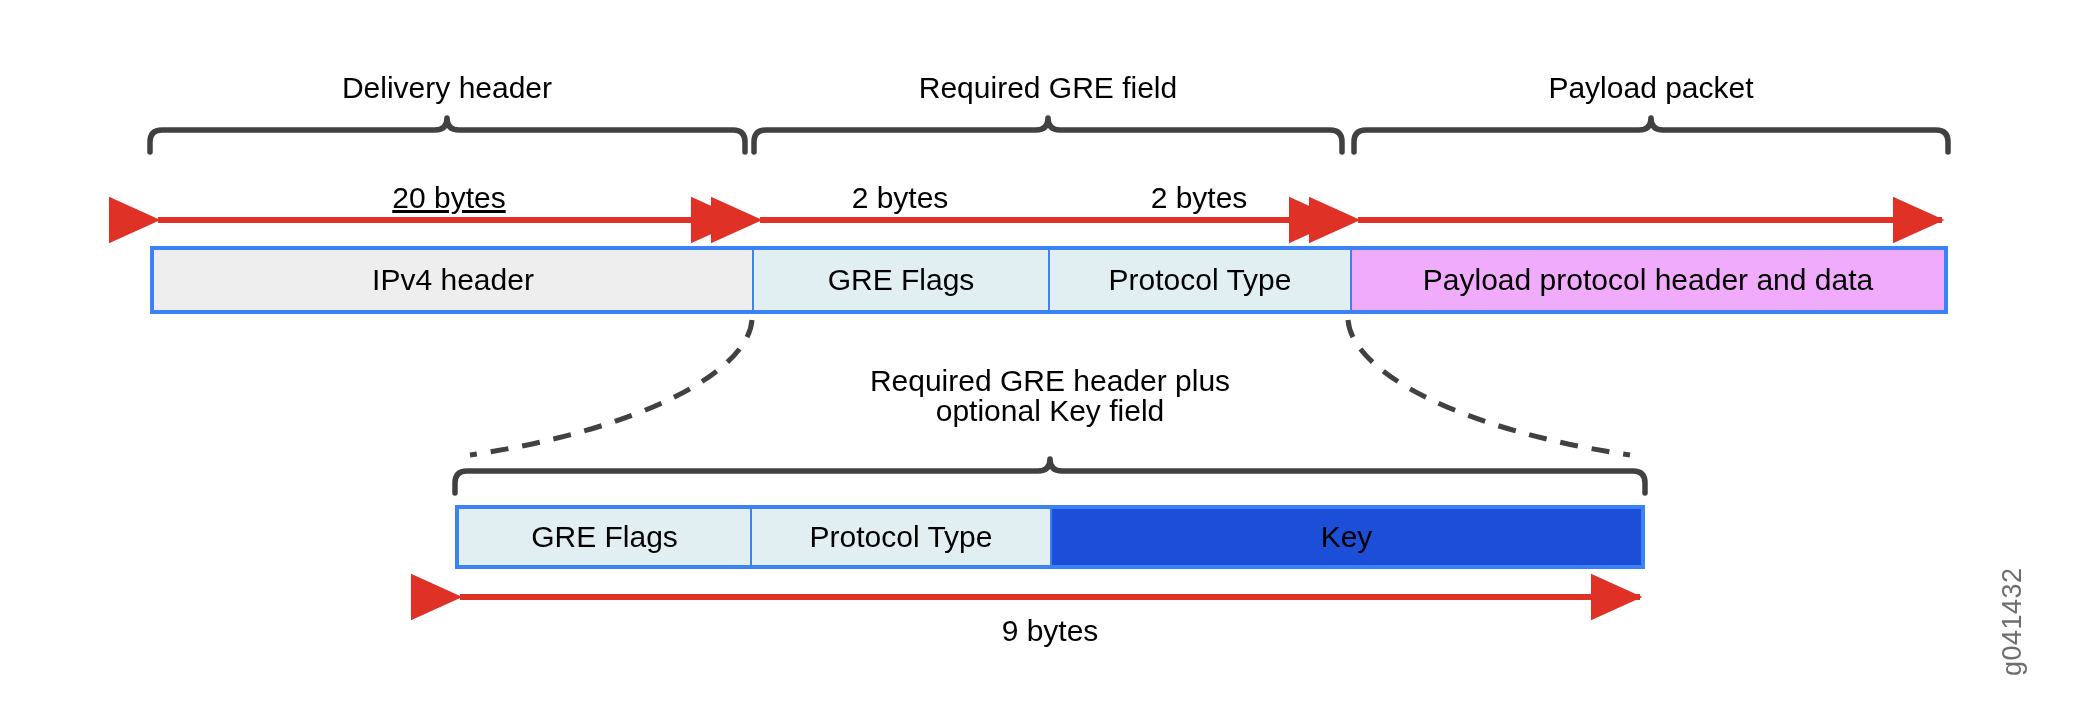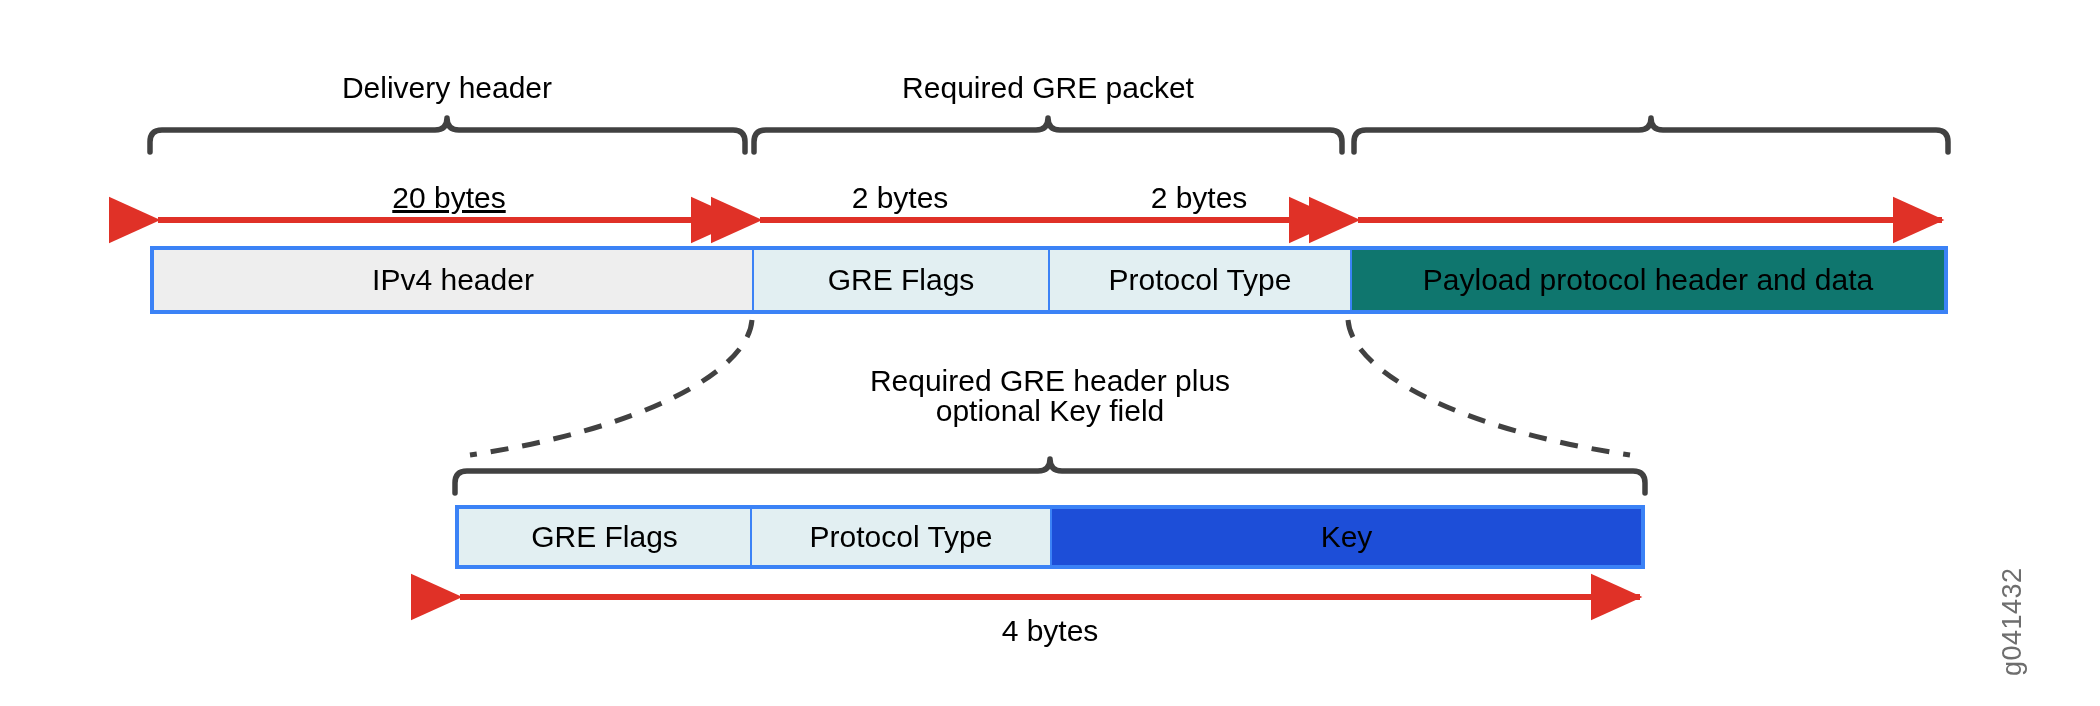--- a/index.html
+++ b/index.html
@@ -109,50 +109,51 @@
                Q1050,471 1062,471 L1633,471 Q1645,471 1645,483 L1645,493" fill="none" stroke="#414141" stroke-width="5.5" stroke-linecap="round" stroke-linejoin="round"></path>
     </g>
 
     <g>
       <line x1="460" y1="597" x2="1640" y2="597" stroke="#e03127" stroke-width="6" marker-start="url(#arrHeadL)" marker-end="url(#arrHeadR)"></line>
     </g>
   </svg>
 
   <div class="lbl" style="left:247px; top:70px; width:400px;">Delivery header</div>
 
-  <div class="lbl" style="left:848px; top:70px; width:400px;">Required GRE packet</div>
+  <div class="lbl" style="left:848px; top:70px; width:400px;">Required GRE field</div>
 
+  <div class="lbl" style="left:1451px; top:70px; width:400px;">Payload packet</div>
 
   <div class="lbl" style="left:299px; top:180px; width:300px;text-decoration:underline;">20 bytes</div>
 
   <div class="lbl" style="left:750px; top:180px; width:300px;">2 bytes</div>
 
   <div class="lbl" style="left:1049px; top:180px; width:300px;">2 bytes</div>
 
   <div class="pkt-cell" style="left:150px; top:246px; width:604px; height:68px;
               background:#eeeeee; border-right-width:2px;">IPv4 header</div>
 
   <div class="pkt-cell" style="left:752px; top:246px; width:298px; height:68px;
               background:#e2eff2; border-left-width:2px; border-right-width:2px;">GRE Flags</div>
 
   <div class="pkt-cell" style="left:1048px; top:246px; width:304px; height:68px;
               background:#e2eff2; border-left-width:2px; border-right-width:2px;">Protocol Type</div>
 
   <div class="pkt-cell" style="left:1350px; top:246px; width:598px; height:68px;
-              background:#0f766e; border-left-width:2px;">Payload protocol header and data</div>
+              background:#f0abfc; border-left-width:2px;">Payload protocol header and data</div>
 
   <div class="lbl multiline" style="left:750px; top:363px; width:600px;">Required GRE header plus</div>
   <div class="lbl multiline" style="left:750px; top:393px; width:600px;">optional Key field</div>
 
   <div class="pkt-cell" style="left:455px; top:505px; width:297px; height:64px;
               background:#e2eff2; border-right-width:2px;">GRE Flags</div>
 
   <div class="pkt-cell" style="left:750px; top:505px; width:302px; height:64px;
               background:#e2eff2; border-left-width:2px; border-right-width:2px;">Protocol Type</div>
 
   <div class="pkt-cell" style="left:1050px; top:505px; width:595px; height:64px;
               background:#1d4ed8; border-left-width:2px;">Key</div>
 
-  <div class="lbl" style="left:900px; top:613px; width:300px;">4 bytes</div>
+  <div class="lbl" style="left:900px; top:613px; width:300px;">9 bytes</div>
 
   <div class="watermark" style="left:1997px; top:676px;">g041432</div>
 
 </div>
 
 </body></html>

